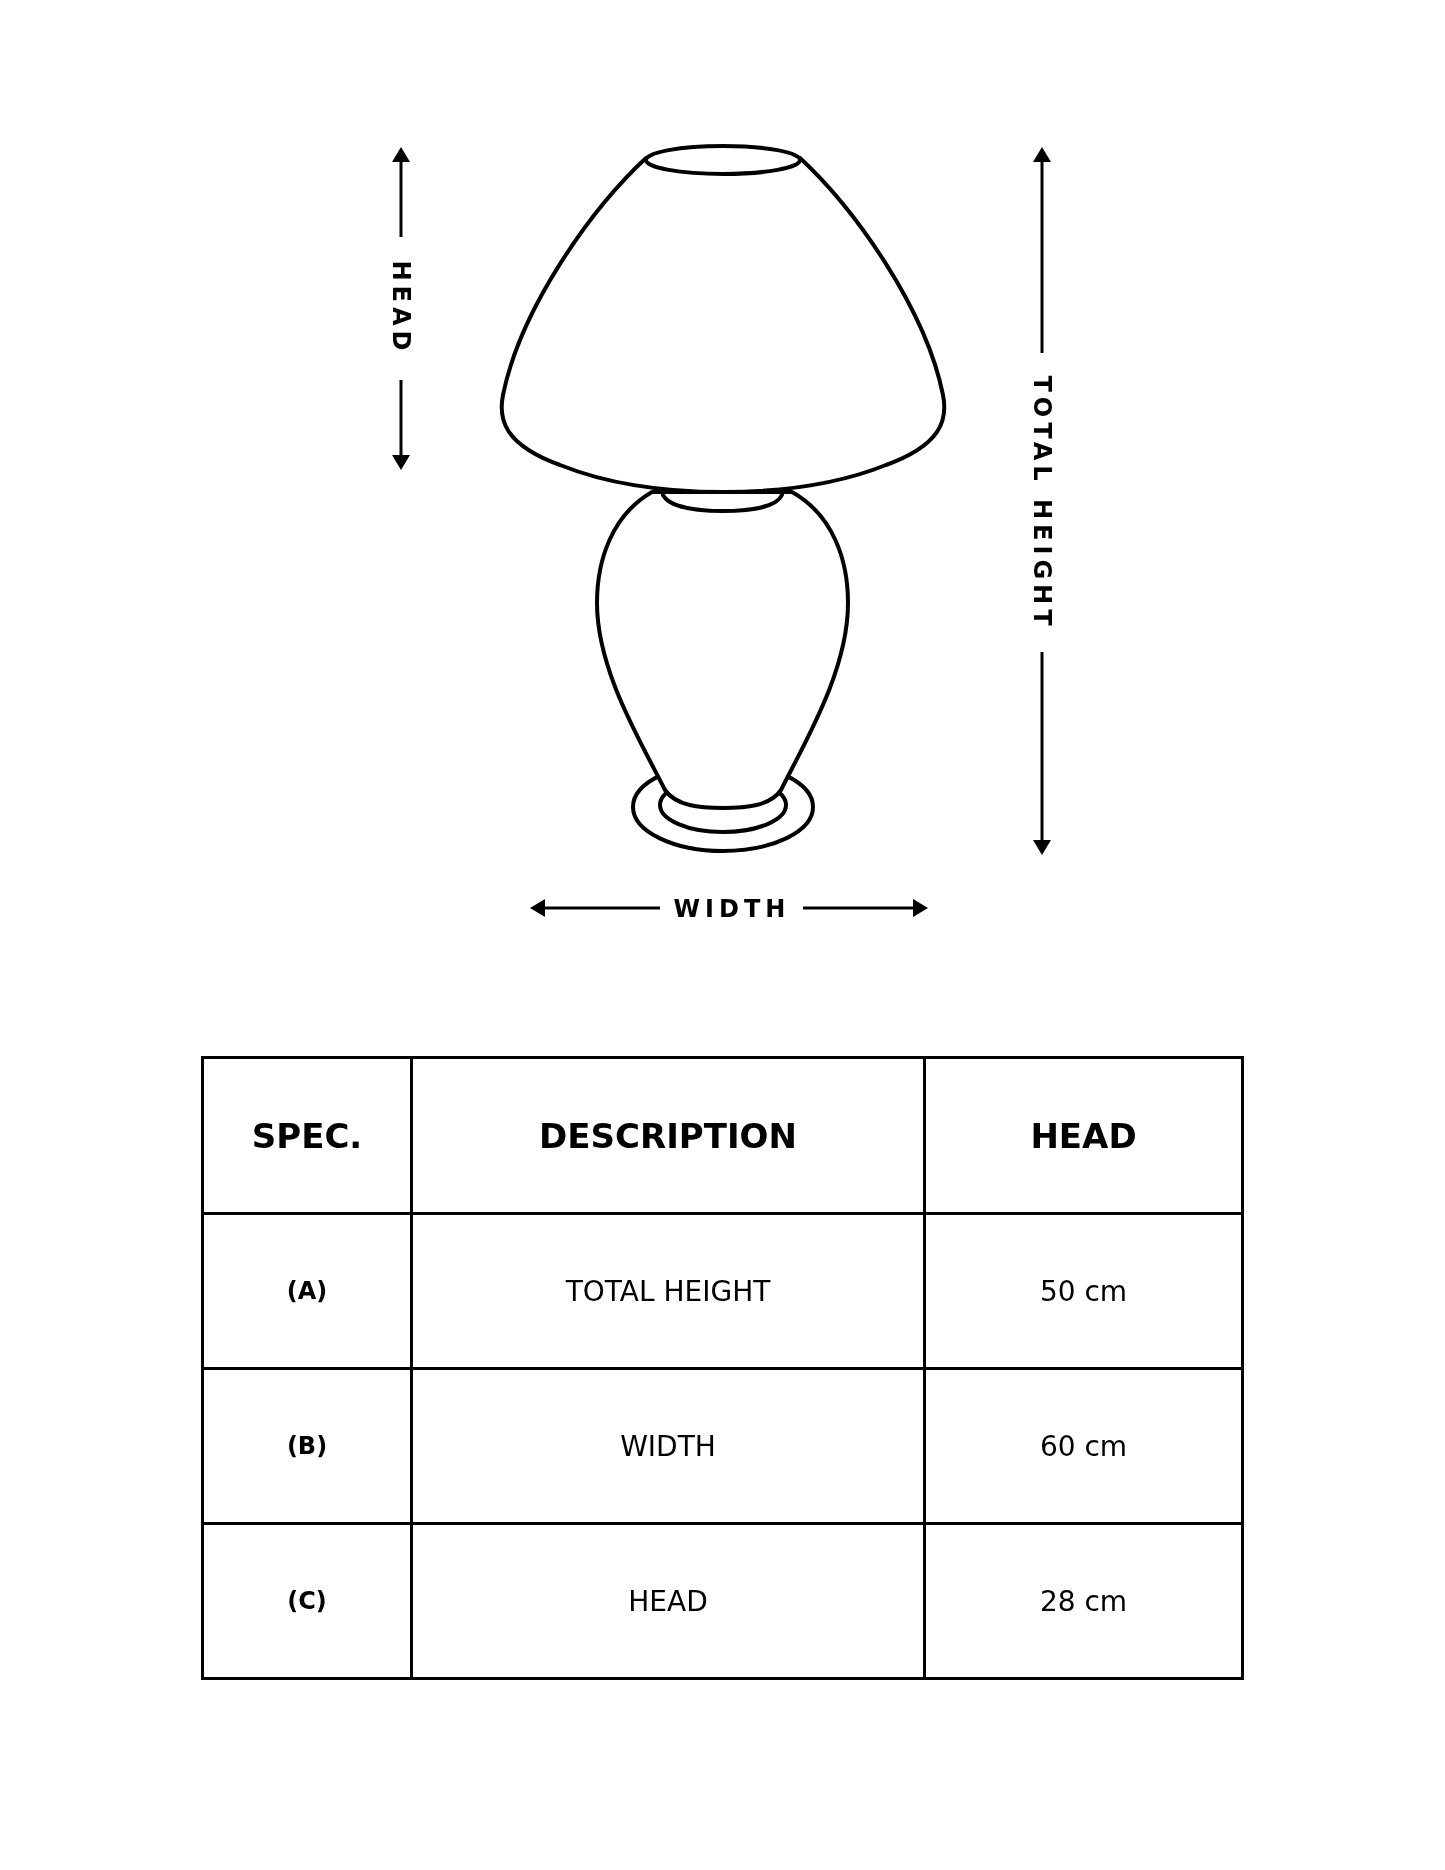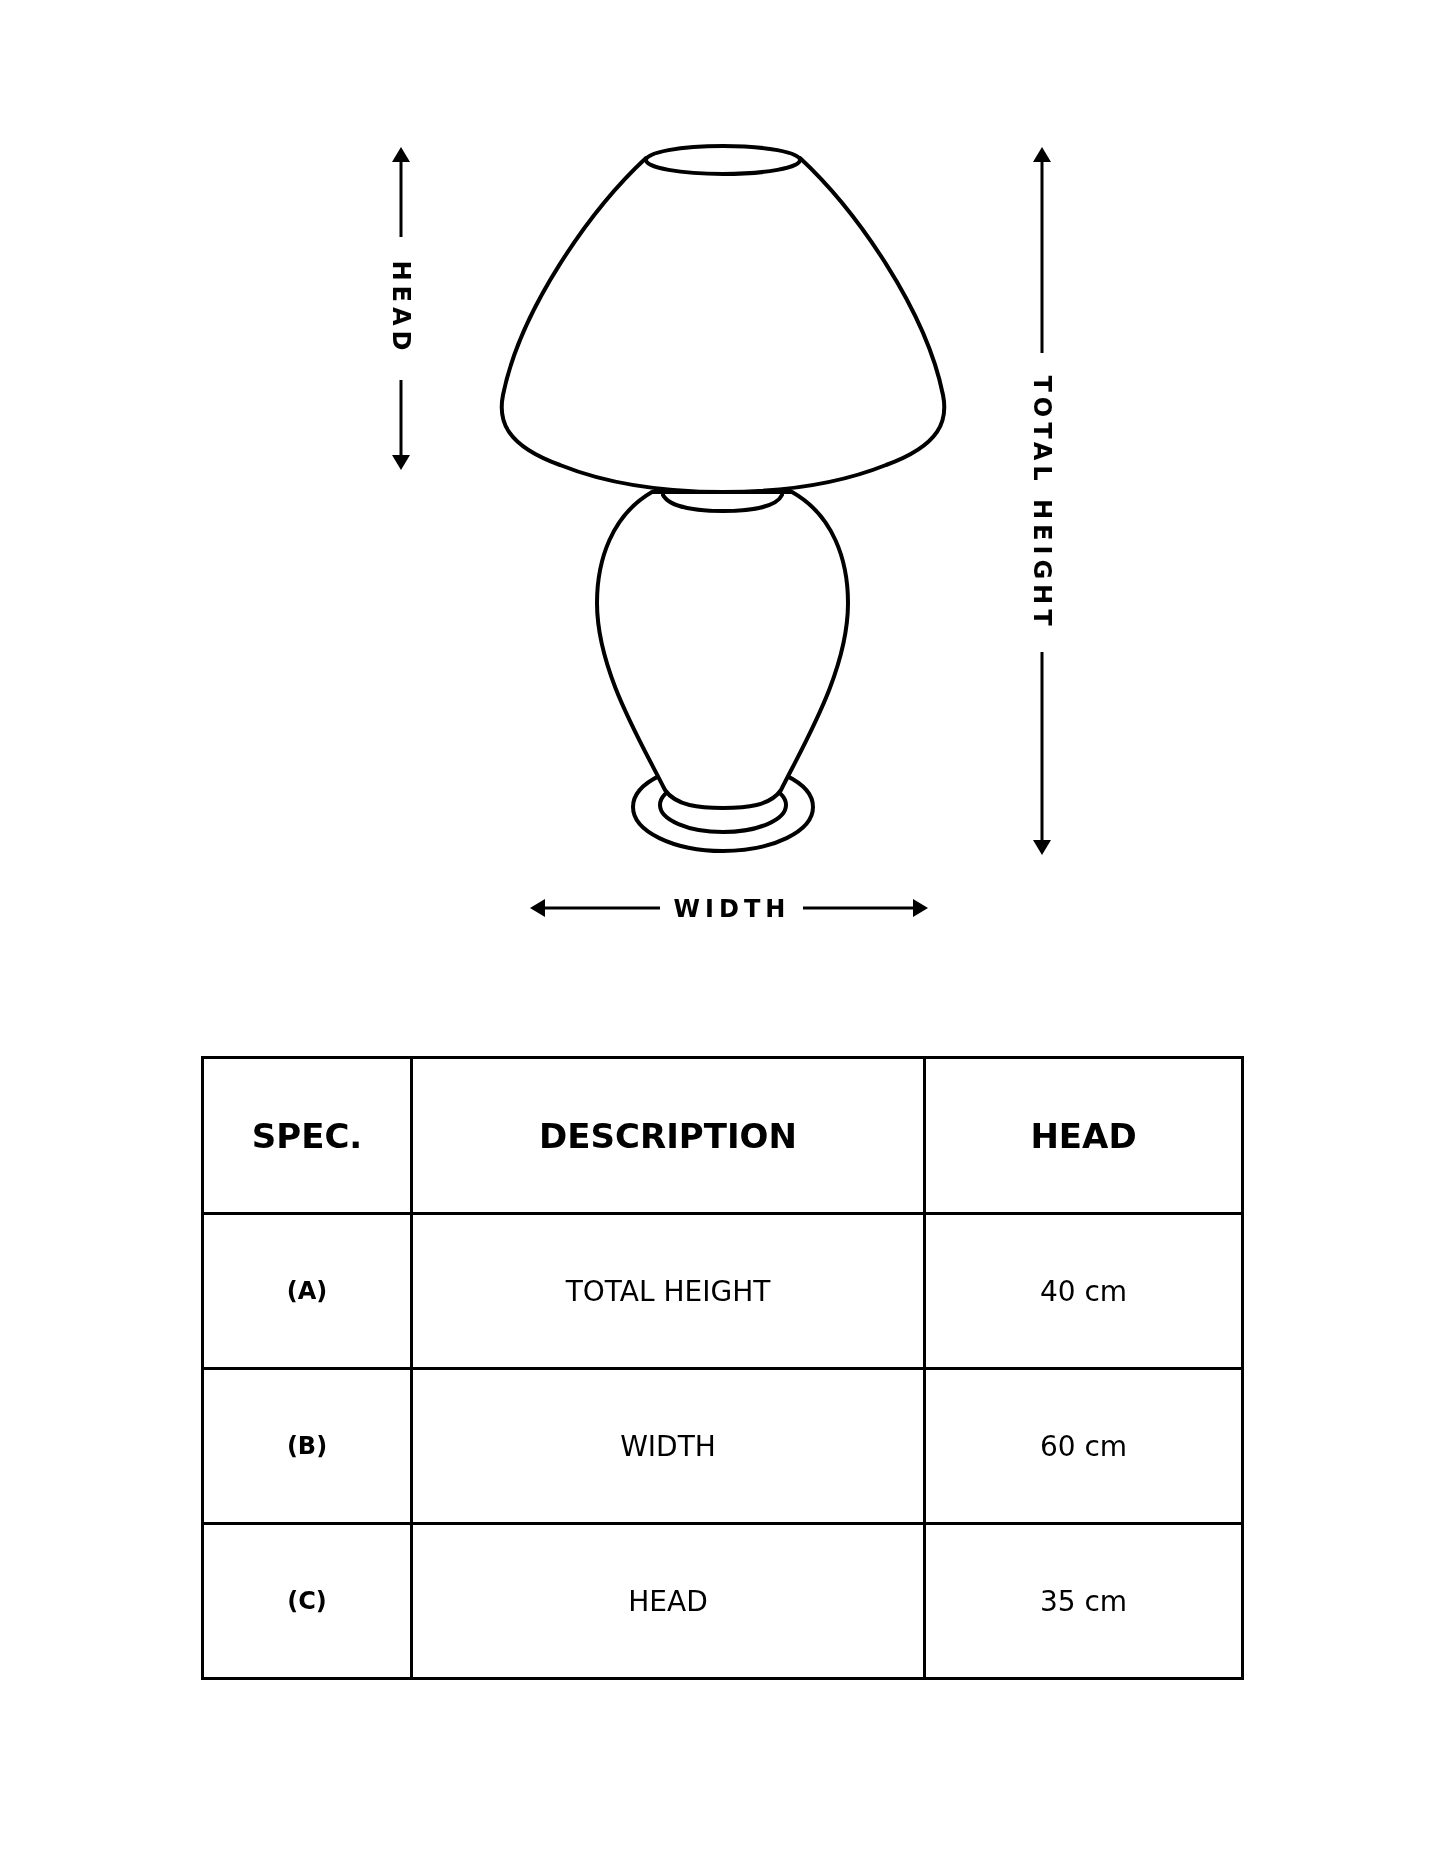--- a/index.html
+++ b/index.html
@@ -70,26 +70,26 @@
     <tr>
       <th>SPEC.</th>
       <th>DESCRIPTION</th>
       <th>HEAD</th>
     </tr>
   </thead>
   <tbody>
     <tr>
       <td class="spec">(A)</td>
       <td>TOTAL HEIGHT</td>
-      <td>40 cm</td>
+      <td>50 cm</td>
     </tr>
     <tr>
       <td class="spec">(B)</td>
       <td>WIDTH</td>
       <td>60 cm</td>
     </tr>
     <tr>
       <td class="spec">(C)</td>
       <td>HEAD</td>
-      <td>35 cm</td>
+      <td>28 cm</td>
     </tr>
   </tbody>
 </table>
 
 </body></html>

